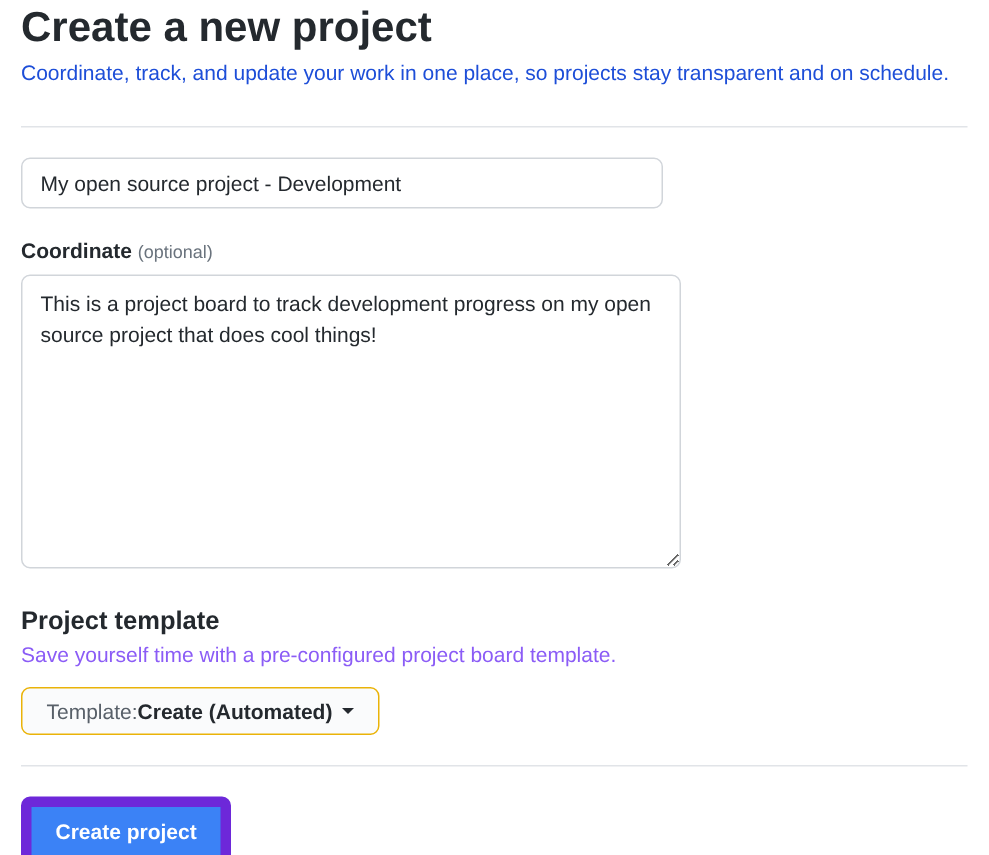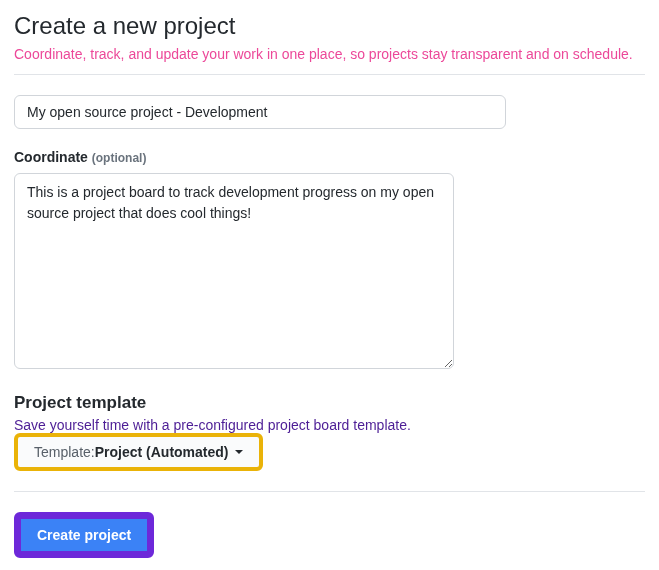--- a/index.html
+++ b/index.html
@@ -7,48 +7,48 @@
       margin: 0;
       padding: 0;
     }
     body {
       font-family: -apple-system, BlinkMacSystemFont, "Segoe UI", Helvetica, Arial, sans-serif;
       color: #24292e;
       padding: 0 14px;
       width: 659px;
     }
     .page-title {
-      font-size: 24px;
-      font-weight: 400;
-      margin-top: 12px;
+      font-size: 28px;
+      font-weight: 700;
+      margin-top: 2px;
     }
     .page-subtitle {
       font-size: 14px;
-      color: #ec4899;
+      color: #1d4ed8;
       margin-top: 6px;
-      padding-bottom: 12px;
+      padding-bottom: 28px;
       border-bottom: 1px solid #e1e4e8;
     }
     .field-group {
       margin-top: 20px;
     }
     .field-label {
       font-size: 14px;
       font-weight: 600;
       color: #24292e;
       display: block;
       margin-bottom: 8px;
     }
     .optional-tag {
       font-size: 12px;
-      font-weight: 700;
+      font-weight: 400;
       color: #6a737d;
     }
     .text-input {
-      width: 492px;
+      width: 428px;
       padding: 6px 12px;
       font-size: 14px;
       line-height: 20px;
       color: #24292e;
       background-color: #fff;
       border: 1px solid #d1d5da;
       border-radius: 6px;
       font-family: inherit;
     }
     .textarea-input {
@@ -65,32 +65,33 @@
       resize: vertical;
     }
     .section-title {
       font-size: 17px;
       font-weight: 600;
       color: #24292e;
       margin-top: 20px;
     }
     .section-desc {
       font-size: 14px;
-      color: #4c1d95;
+      color: #8b5cf6;
       margin-top: 4px;
+      margin-bottom: 14px;
     }
     .dropdown-btn {
       display: inline-flex;
       align-items: center;
       padding: 5px 16px;
       font-size: 14px;
       line-height: 20px;
       color: #24292e;
       background-color: #fafbfc;
-      border: 4px solid #eab308;
+      border: 1px solid #eab308;
       border-radius: 6px;
       cursor: pointer;
       font-family: inherit;
     }
     .template-prefix {
       color: #586069;
     }
     .template-value {
       font-weight: 600;
       color: #24292e;
@@ -143,21 +144,21 @@
     <span class="optional-tag">(optional)</span>
   </label>
   <textarea class="textarea-input" style="">This is a project board to track development progress on my open source project that does cool things!</textarea>
 </div>
 
 <div class="section-title">Project template</div>
 <div class="section-desc">Save yourself time with a pre-configured project board template.</div>
 
 <button type="button" class="dropdown-btn">
   <span class="template-prefix">Template: </span>
-  <span class="template-value">Project (Automated)</span>
+  <span class="template-value">Create (Automated)</span>
   <span class="caret"></span>
 </button>
 
 <hr class="divider">
 
 <button type="button" class="primary-btn">Create project</button>
 
 
 
 

